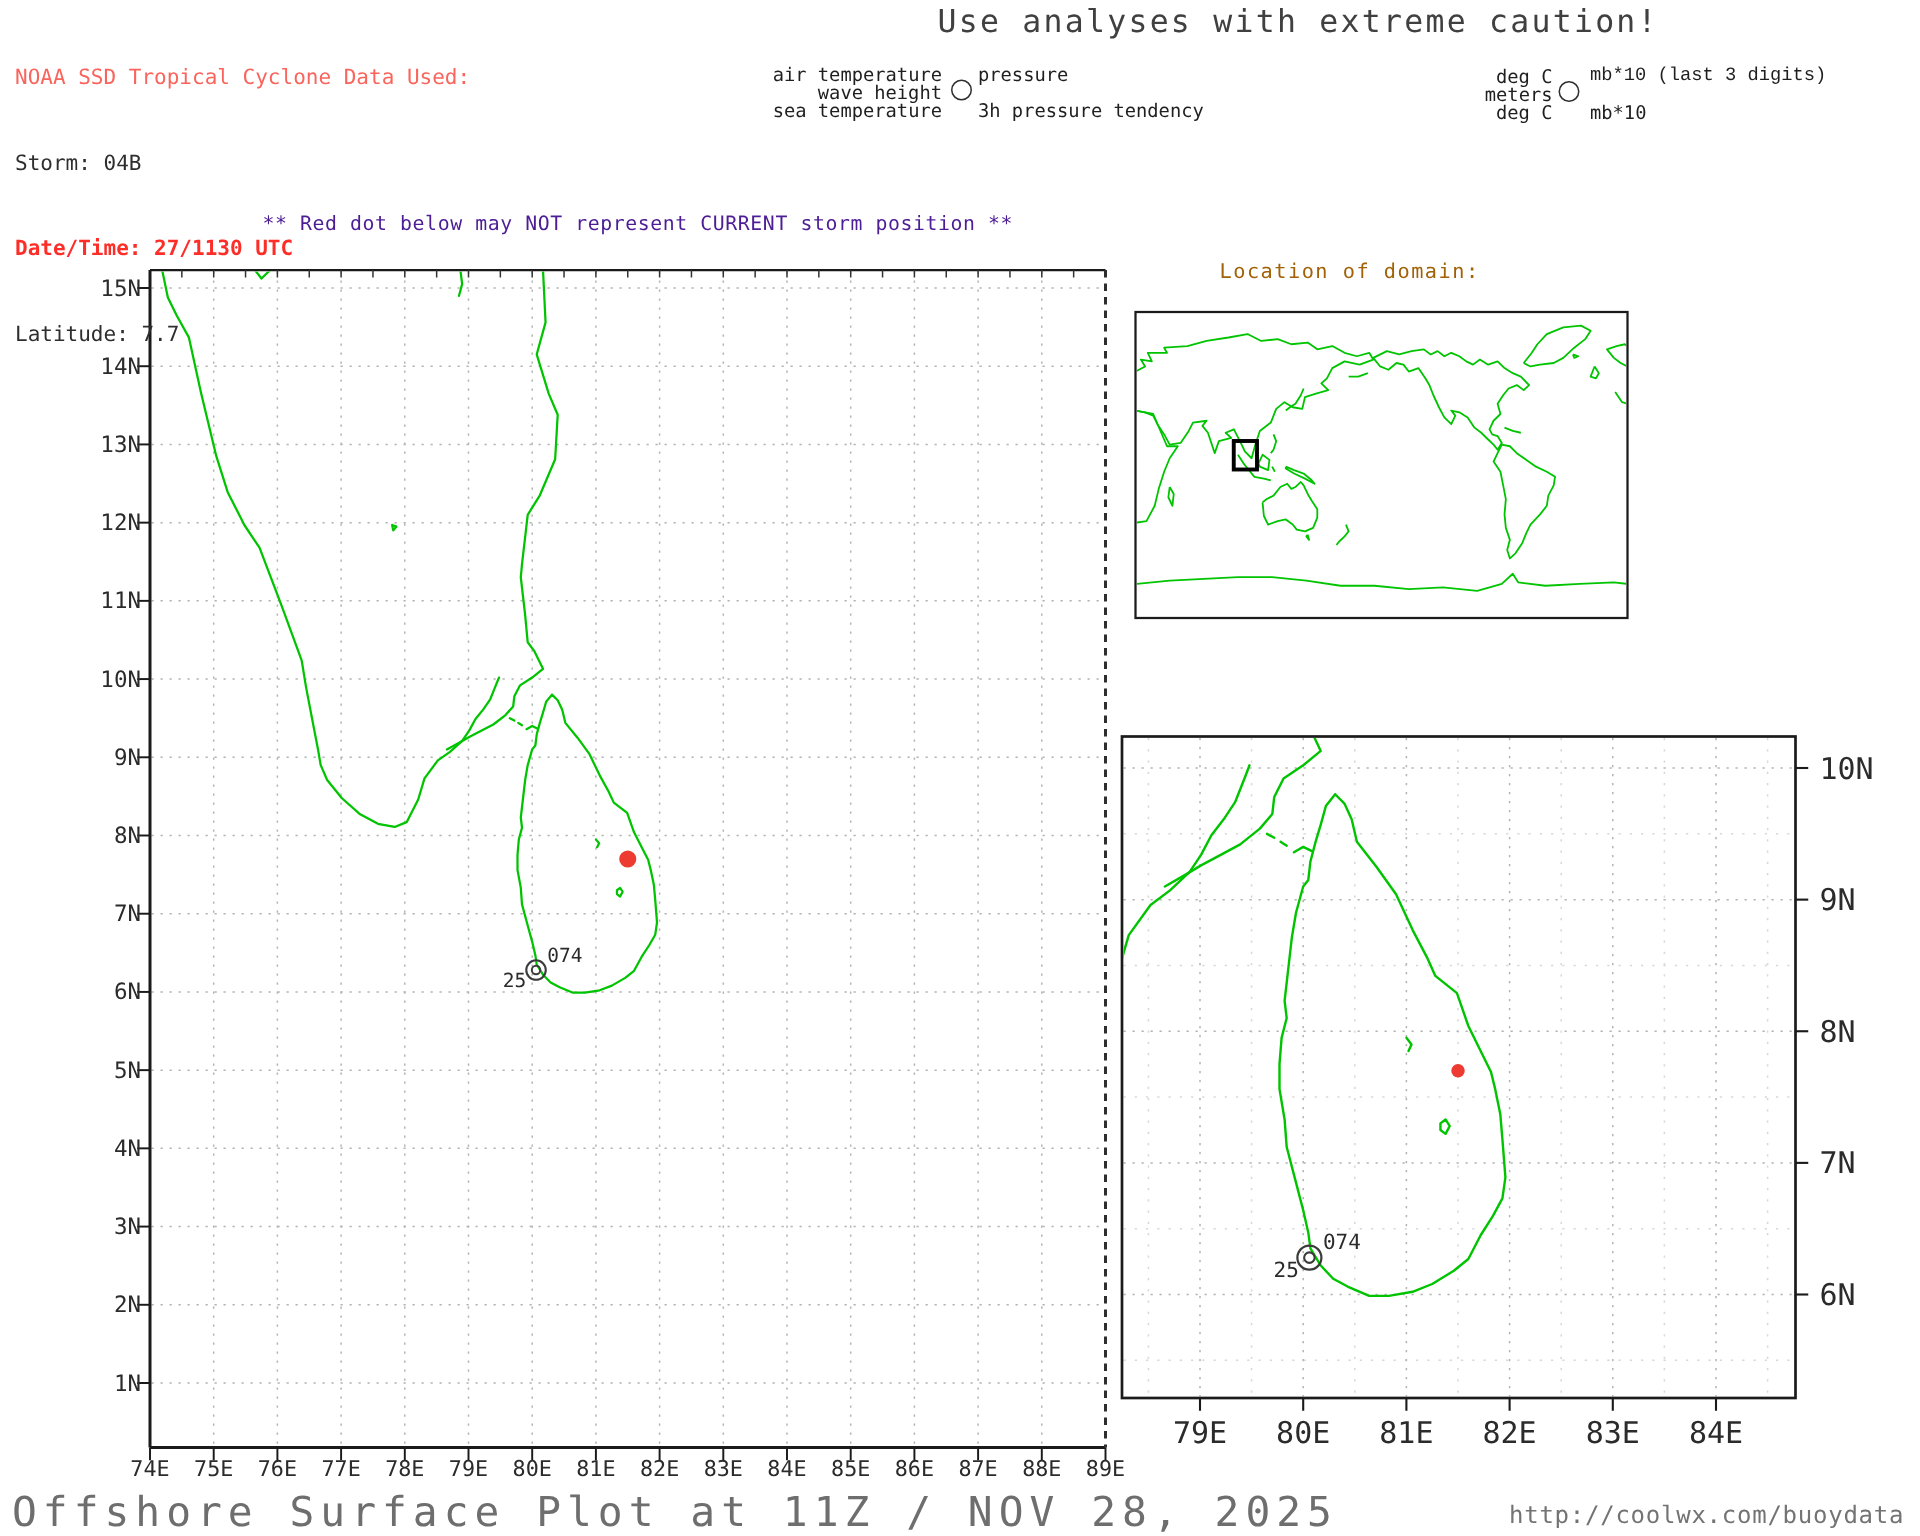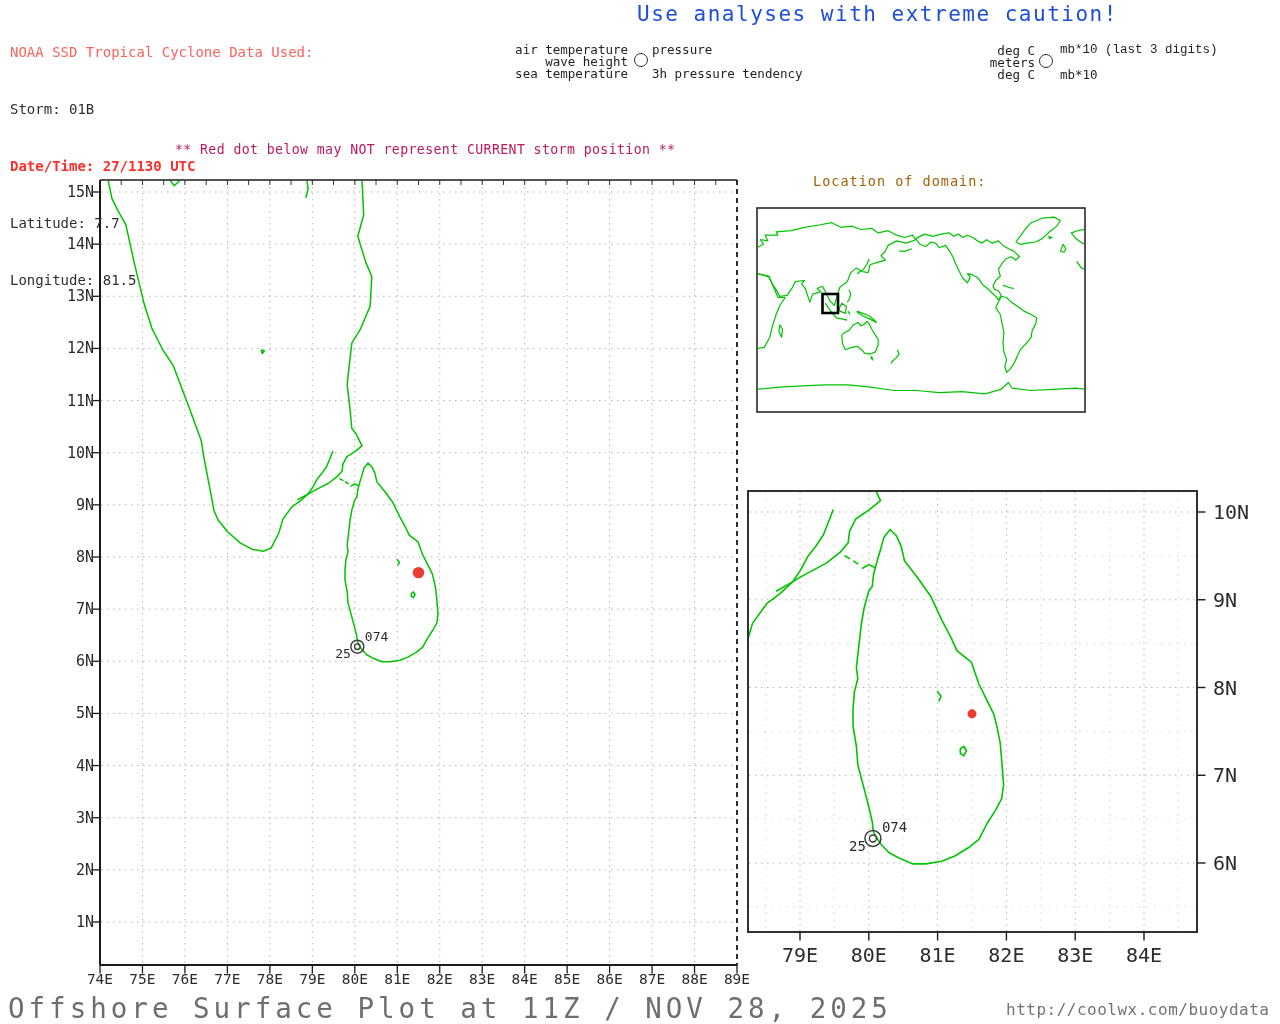--- a/index.html
+++ b/index.html
@@ -2,25 +2,25 @@
 <html><head>
 <meta charset="utf-8">
 <style>
   html,body{margin:0;padding:0;background:#ffffff;}
   #page{position:relative;width:1280px;height:1024px;background:#fff;overflow:hidden;
         font-family:"DejaVu Sans Mono",monospace;color:#2e2e2e;}
   .abs{position:absolute;white-space:pre;}
   .hdr{font-size:14px;line-height:19px;}
   .hdr-red{color:#f9645c;text-align:center;}
   .hdr-strong{color:#fd2d28;font-weight:bold;}
-  .caution{font-size:21px;letter-spacing:1.5px;color:#1d4ed8;margin-left:12px;}
+  .caution{font-size:21px;letter-spacing:1.5px;color:#404040;}
   .leg{font-size:12.5px;color:#1f1f1f;}
   .leg-rt{text-align:right;}
   .leg-circle{position:absolute;width:12px;height:12px;border:1.5px solid #2e2e2e;border-radius:50%;background:#fff;}
-  .warn{font-size:13.2px;letter-spacing:0.4px;color:#be185d;}
+  .warn{font-size:13.2px;letter-spacing:0.4px;color:#4c1d95;}
   .domtitle{font-size:13.5px;letter-spacing:1px;color:#a16207;}
   .footer-title{font-size:27.5px;letter-spacing:4px;color:#6e6e6e;}
   .url{font-size:16px;letter-spacing:0.5px;color:#737373;}
   svg text{font-family:"DejaVu Sans Mono",monospace;fill:#2b2b2b;}
   #plot-canvas{position:absolute;left:0;top:0;}
 </style>
 </head>
 <body>
 
 <div id="page">
@@ -272,24 +272,23 @@
           <circle cx="872.9280000000001" cy="838.43" r="8" fill="none" stroke="#3b3b3b" stroke-width="1.5"></circle>
           <circle cx="872.9280000000001" cy="838.43" r="3.5" fill="none" stroke="#3b3b3b" stroke-width="1.4"></circle>
           <text x="881.9280000000001" y="832.43" font-size="14">074</text>
           <text x="865.9280000000001" y="851.43" font-size="14" text-anchor="end">25</text>
           <circle cx="972" cy="713.825" r="4.5" fill="#ee3b32"></circle>
         </g>
       </svg></div>
 
   <div class="abs hdr" style="left:10px;top:5px;">
     <div class="hdr-red">NOAA SSD Tropical Cyclone Data Used:</div>
-    <div>Storm: 01B</div>
+    <div>Storm: 04B</div>
     <div class="hdr-strong">Date/Time: 27/1130 UTC</div>
     <div>Latitude: 7.7</div>
-    <div>Longitude: 81.5</div>
   </div>
 
   <div class="abs caution" style="left:625px;top:2px;">Use analyses with extreme caution!</div>
 
   <div class="abs leg leg-rt" style="left:498px;top:42px;width:130px;">air temperature</div>
   <div class="abs leg" style="left:652px;top:42px;">pressure</div>
   <div class="abs leg leg-rt" style="left:498px;top:54px;width:130px;">wave height</div>
   <div class="leg-circle" style="left:634px;top:53px;"></div>
   <div class="abs leg leg-rt" style="left:498px;top:66px;width:130px;">sea temperature</div>
   <div class="abs leg" style="left:652px;top:66px;">3h pressure tendency</div>

